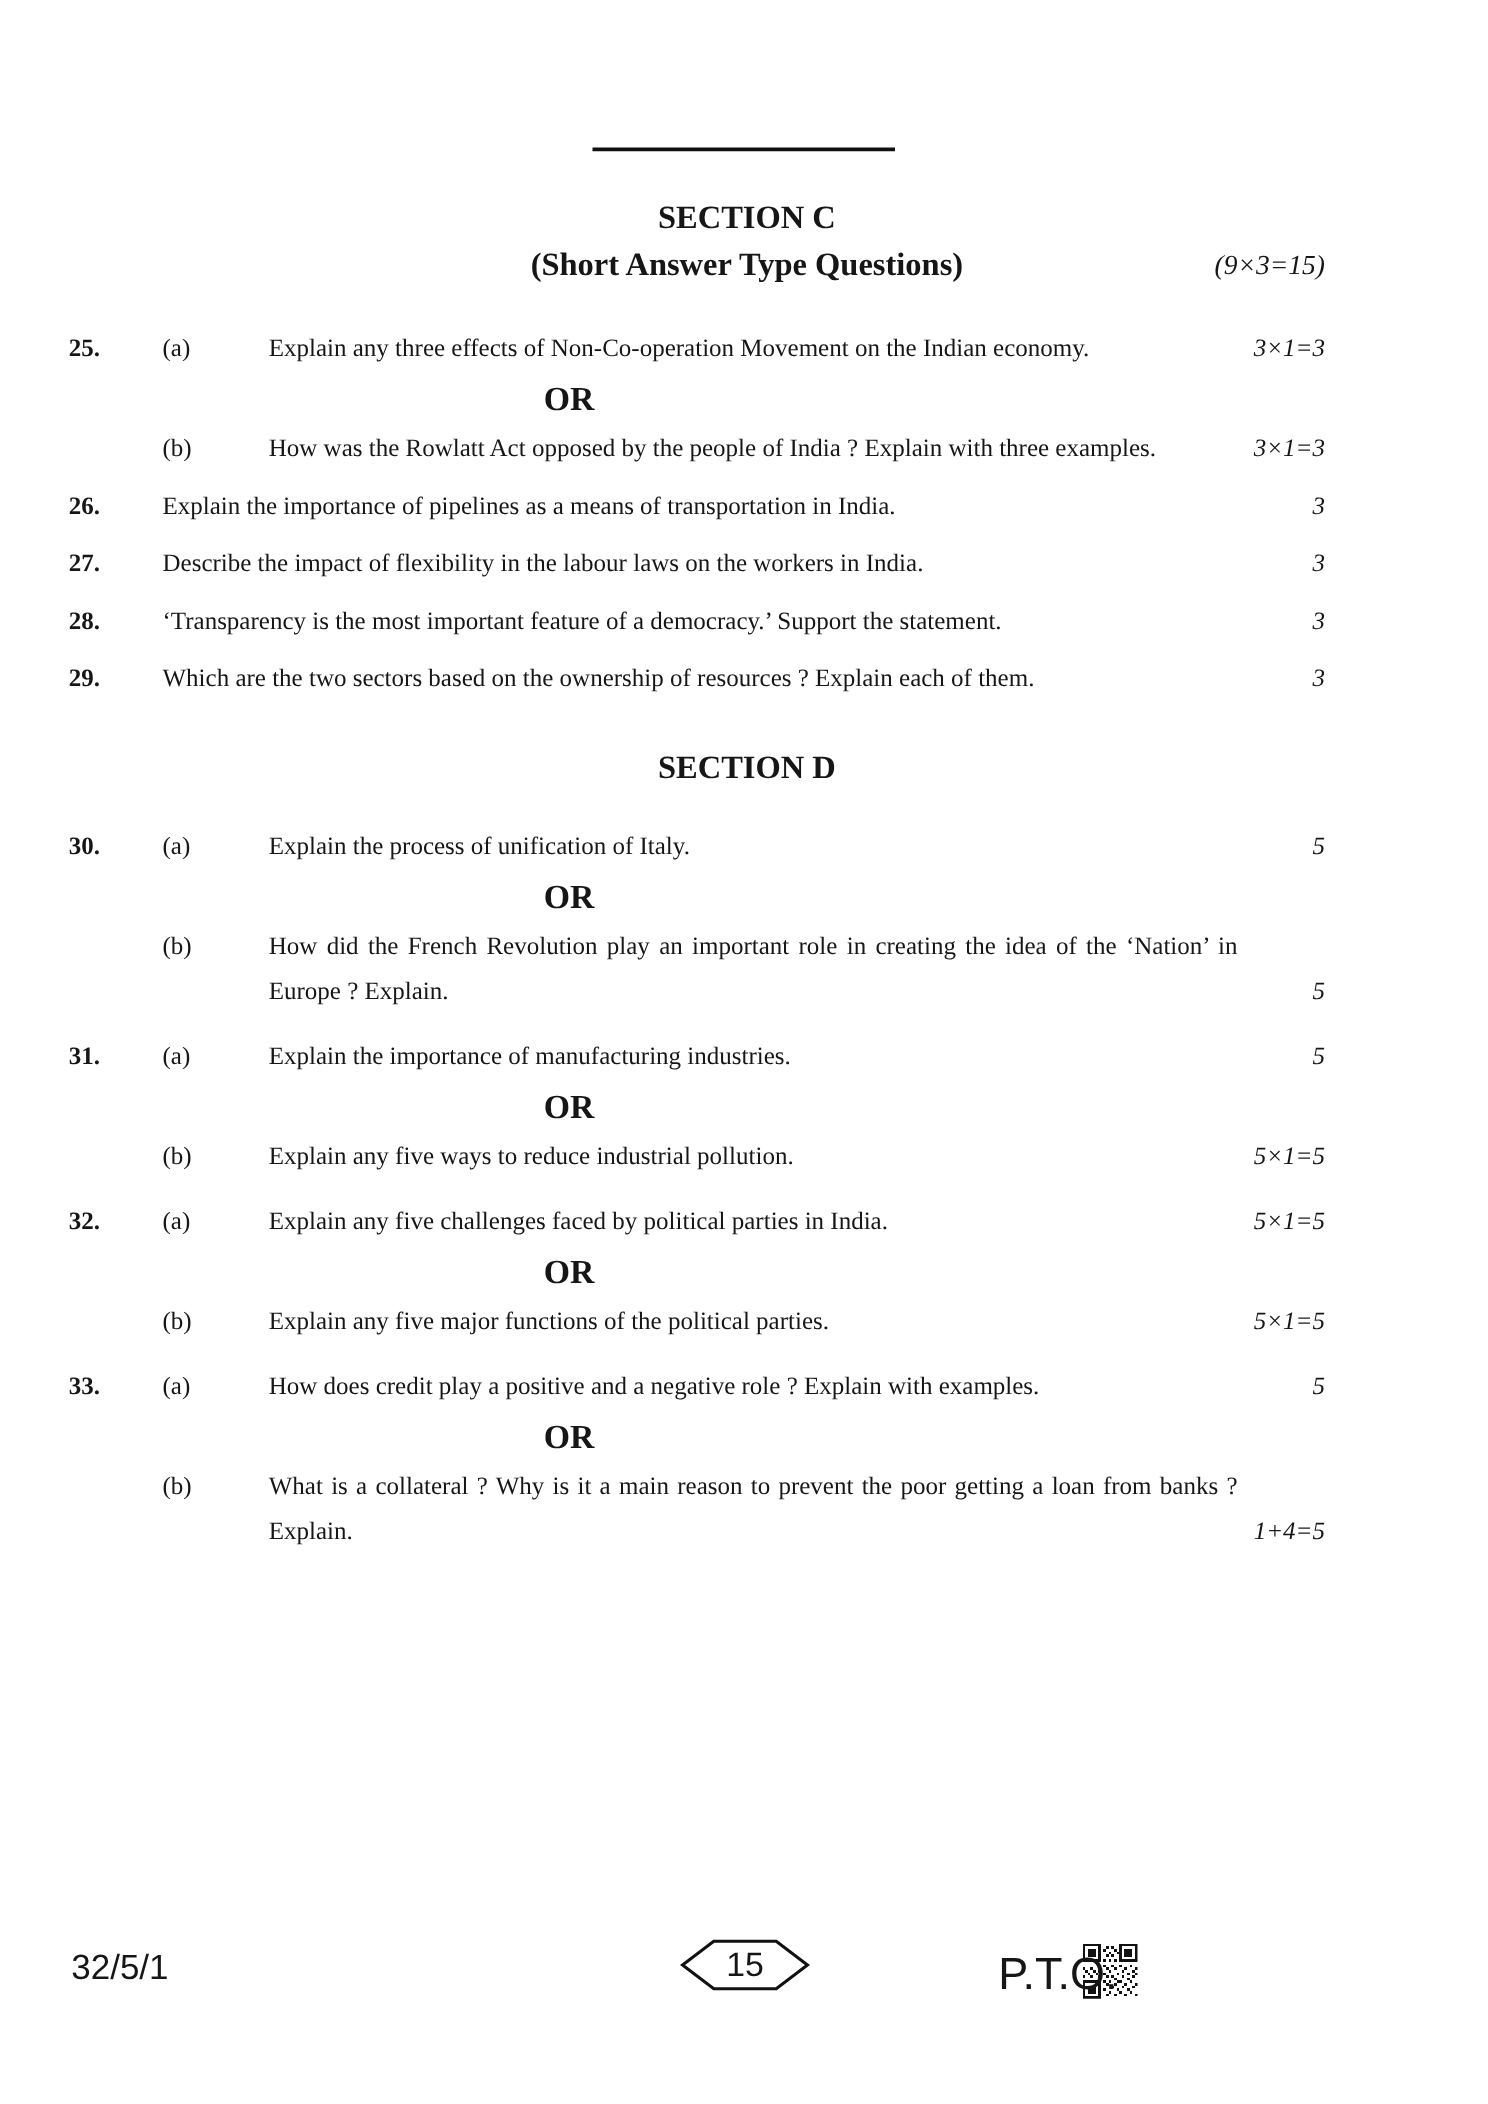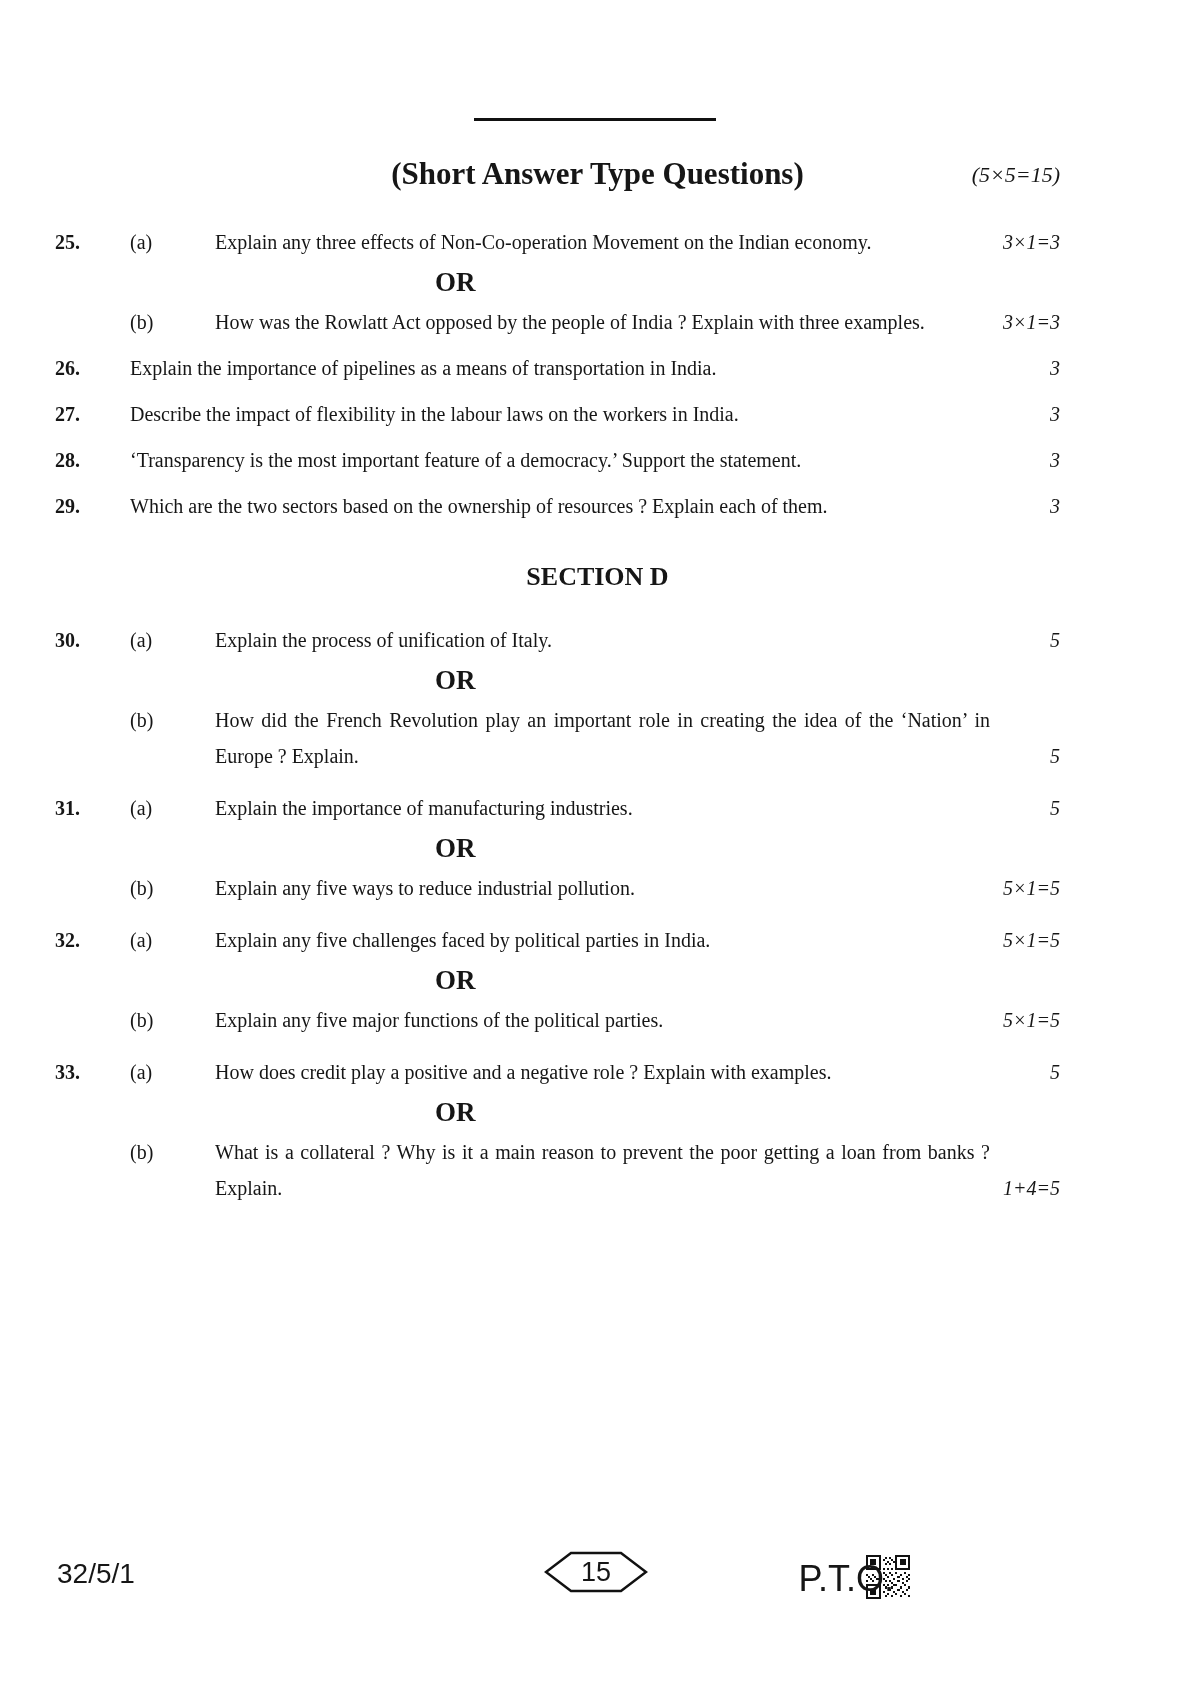--- a/index.html
+++ b/index.html
@@ -17,21 +17,21 @@
     margin-left:55px; width:1005px;
   }
   .section-header {
     position:relative; text-align:center;
     padding-left:80px; margin-top:34px;
   }
   .section-title {
     font-weight:bold; font-size:26px; line-height:38px;
   }
   .section-subtitle-row { line-height:38px; }
-  .section-subtitle { font-weight:bold; font-size:31px; }
+  .section-subtitle { font-weight:bold; font-size:26px; }
   .section-marks {
     position:absolute; right:0; bottom:4px;
     font-style:italic; font-weight:normal; font-size:22px;
   }
   .questions { margin-top:26px; }
   .sec-c .question { margin-bottom:10px; }
   .sec-d .question { margin-bottom:16px; }
   .q-row {
     display:grid;
     grid-template-columns:75px 85px 1fr 70px;
@@ -61,21 +61,22 @@
 </head>
 <body>
 
 <div class="page">
 
   <div class="top-rule"></div>
 
   <main id="doc" class="content">
       <section class="section">
         <header class="section-header">
-          <div class="section-subtitle-row"><span class="section-subtitle">(Short Answer Type Questions)</span><span class="section-marks">(5×5=15)</span></div>
+          <div class="section-title">SECTION C</div>
+          <div class="section-subtitle-row"><span class="section-subtitle">(Short Answer Type Questions)</span><span class="section-marks">(9×3=15)</span></div>
         </header>
         <div class="questions sec-c">
           <div class="question">
             <div class="q-row">
               <div class="q-num">25.</div>
               <div class="q-letter">(a)</div>
               <div class="q-text">Explain any three effects of Non-Co-operation Movement on the Indian economy.</div>
               <div class="q-marks">3×1=3</div>
             </div>
             <div class="or-row">OR</div>

